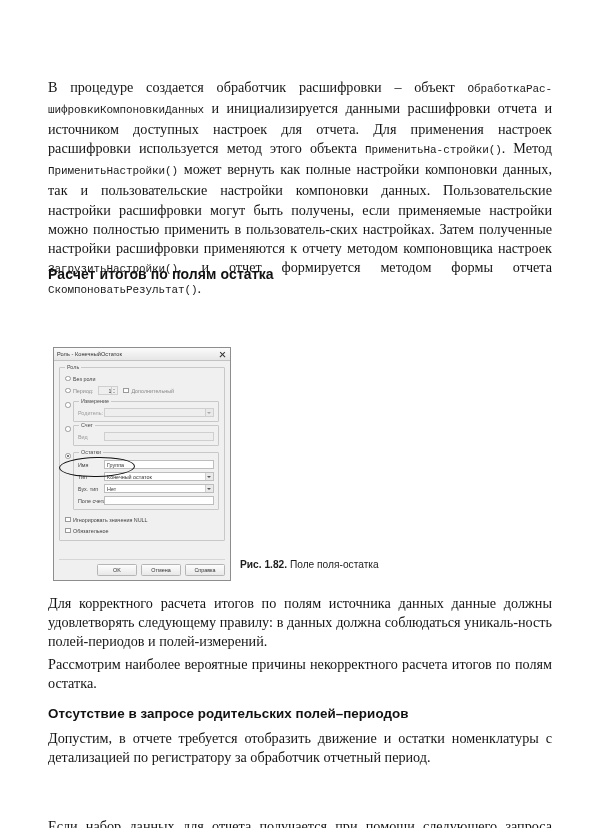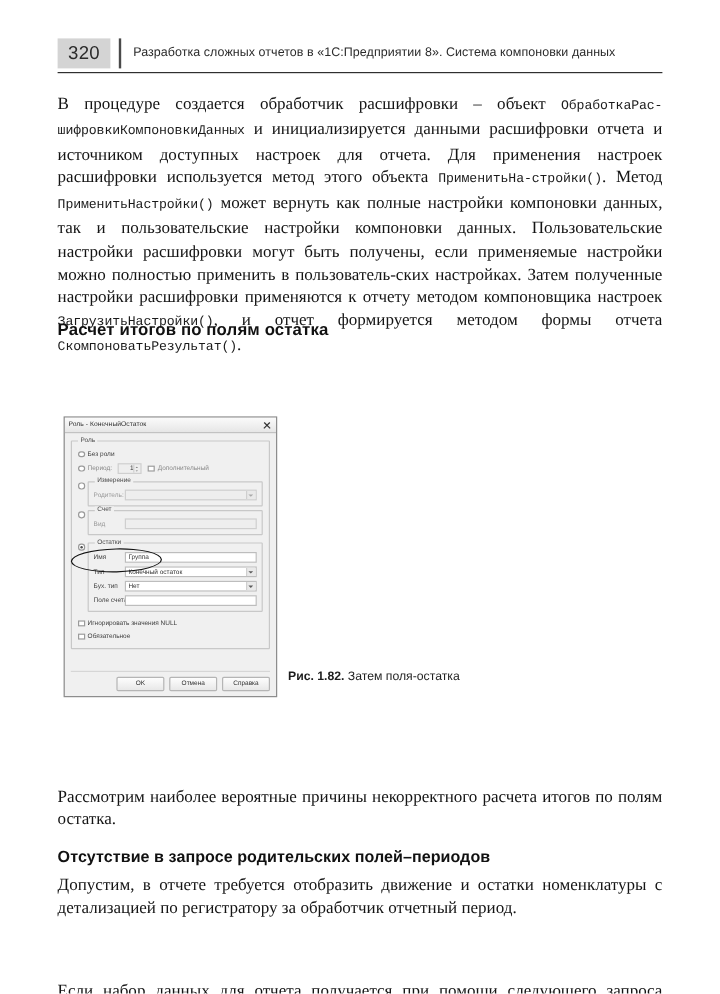--- a/index.html
+++ b/index.html
@@ -338,28 +338,20 @@
     color: #1d1d1d;
     white-space: nowrap;
   }
   .fig-caption b { font-weight: bold; }
 </style>
 </head>
 <body>
 
 <div class="page">
 
-  <div class="header">
-    <div class="header-row">
-      <div class="page-number-box">320</div>
-      <div class="header-rule-v"></div>
-      <div class="header-title">Разработка сложных отчетов в «1С:Предприятии 8». Система компоновки данных</div>
-    </div>
-    <div class="header-rule-h"></div>
-  </div>
 
   <div class="block" style="top:78px;">
     <p class="body"><span>В процедуре создается обработчик расшифровки – объект </span><code>ОбработкаРас-</code><code>шифровкиКомпоновкиДанных</code><span> и инициализируется данными расшифровки отчета и источником доступных настроек для отчета. Для применения настроек расшифровки используется метод этого объекта </span><code>ПрименитьНа-</code><code>стройки()</code><span>. Метод </span><code>ПрименитьНастройки()</code><span> может вернуть как полные настройки компоновки данных, так и пользовательские настройки компоновки данных. Пользовательские настройки расшифровки могут быть получены, если применяемые настройки можно полностью применить в пользователь-ских настройках. Затем полученные настройки расшифровки применяются к отчету методом компоновщика настроек </span><code>ЗагрузитьНастройки()</code><span>, и отчет формируется методом формы отчета </span><code>СкомпоноватьРезультат()</code><span>.</span></p>
   </div>
 
   <div class="block" style="top:266px;">
     <h2 class="section">Расчет итогов по полям остатка</h2>
   </div>
 
 
@@ -480,23 +472,26 @@
           <div class="btn">Отмена</div>
           <div class="btn">Справка</div>
         </div>
       </div>
     </div>
 
     <div class="annot-ellipse"></div>
   </div>
 
   <div class="fig-caption">
-    <b>Рис. 1.82.</b><span> Затем поля-остатка</span>
-  </div>
-
+    <b>Рис. 1.82.</b><span> Поле поля-остатка</span>
+  </div>
+
+  <div class="block" style="top:594px;">
+    <p class="body">Для корректного расчета итогов по полям источника данных данные должны удовлетворять следующему правилу: в данных должна соблюдаться уникаль-ность полей-периодов и полей-измерений.</p>
+  </div>
 
   <div class="block" style="top:706px;">
     <h3 class="subsection">Отсутствие в запросе родительских полей–периодов</h3>
   </div>
 
   <div class="block" style="top:655px;">
     <p class="body">Рассмотрим наиболее вероятные причины некорректного расчета итогов по полям остатка.</p>
   </div>
 
   <div class="block" style="top:729px;">

